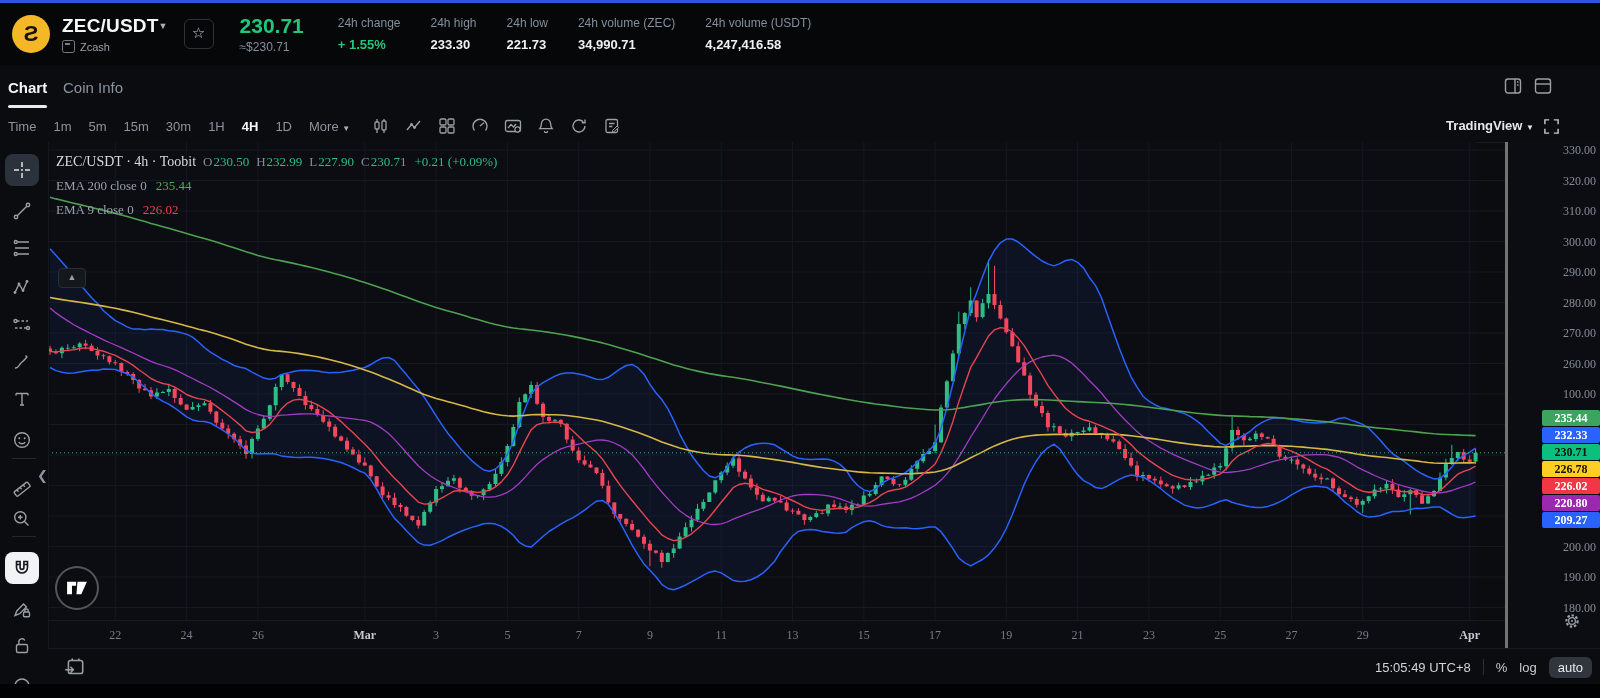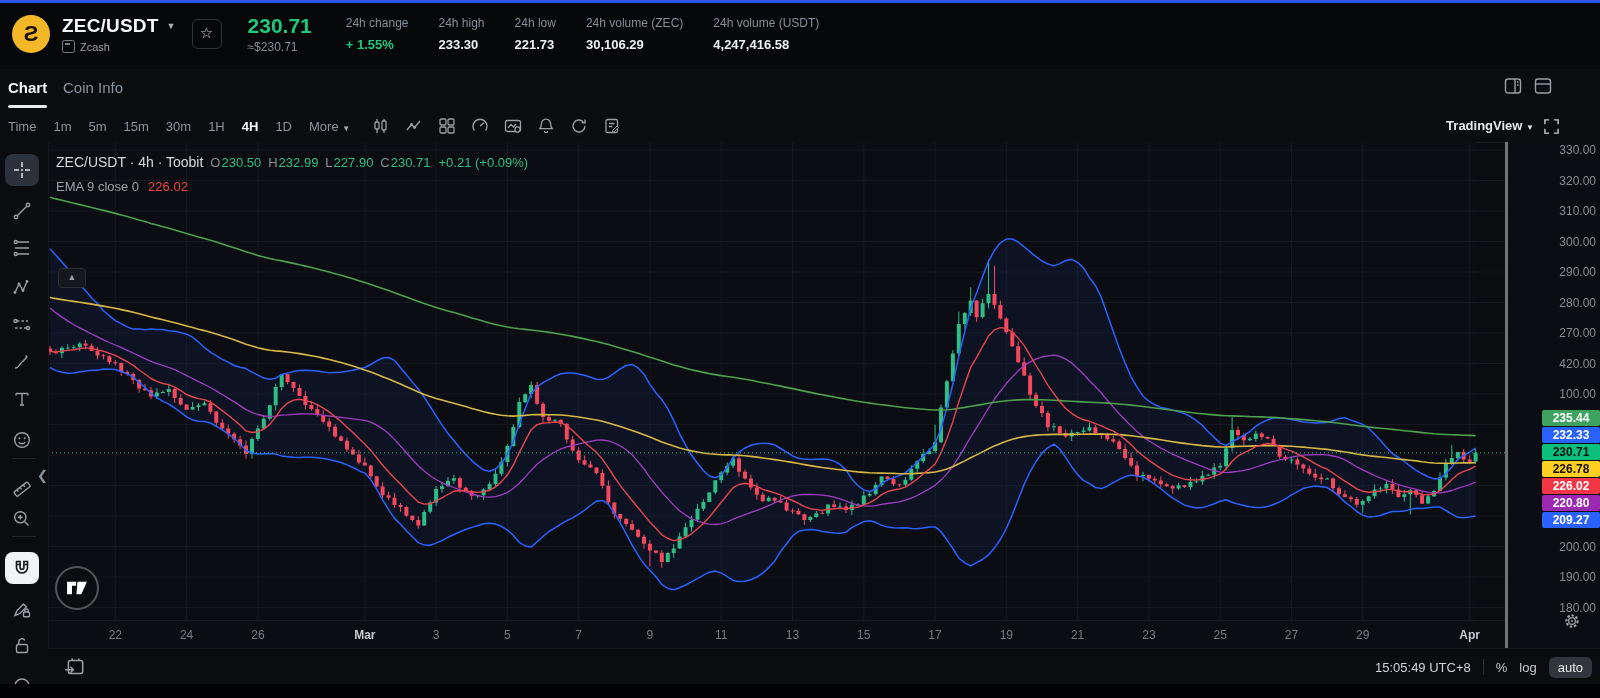--- a/index.html
+++ b/index.html
@@ -6,21 +6,21 @@
   body{width:1600px;height:698px;overflow:hidden;font-family:"Liberation Sans","DejaVu Sans",sans-serif;
        -webkit-font-smoothing:antialiased;color:#eaecef;}
   #app{position:relative;width:1600px;height:698px;background:#0a0c0f;overflow:hidden;}
   #topstrip{position:absolute;left:0;top:0;width:1600px;height:3px;background:#2e54e6;}
 
   
   #header{position:absolute;left:0;top:3px;width:1600px;height:62px;background:#060708;display:flex;align-items:center;}
   .logo{width:38px;height:38px;border-radius:50%;background:#f4b728;color:#17130a;font-weight:bold;font-size:22px;
         display:flex;align-items:center;justify-content:center;margin-left:12px;}
   .pairblock{margin-left:12px;}
-  .pairrow{display:flex;align-items:center;gap:8px;}
+  .pairrow{display:flex;align-items:center;}
   .pairname{font-size:19px;font-weight:bold;color:#f5f6f7;letter-spacing:.2px;}
   .caret{color:#aab0b8;font-size:9px;}
   .coinrow{display:flex;align-items:center;gap:5px;margin-top:3px;color:#9aa1ab;font-size:11px;}
   .coinbadge{width:11px;height:11px;border:1px solid #767d87;border-radius:2.5px;display:inline-block;position:relative;}
   .coinbadge:after{content:"";position:absolute;left:2px;top:2px;width:5px;height:2px;background:#767d87;}
   .starbtn{width:28px;height:28px;margin-left:16px;border:1px solid #2e333b;border-radius:6px;background:transparent;
            color:#c6cbd2;font-size:15px;line-height:26px;text-align:center;cursor:pointer;}
   .priceblock{margin-left:26px;}
   .lastprice{font-size:21px;font-weight:bold;color:#21c77d;}
   .usdprice{font-size:12px;color:#848e9c;margin-top:2px;}
@@ -45,21 +45,21 @@
   .tf.active{color:#f5f6f7;font-weight:bold;}
   .more{color:#8b939e;font-size:13px;margin-left:17px;cursor:pointer;}
   .more .caret{font-size:8px;}
   #tficons{display:flex;gap:15px;margin-left:22px;align-items:center;}
   #tficons svg{cursor:pointer;}
   #tvlabel{position:absolute;right:66px;top:8px;font-size:13px;font-weight:bold;color:#e6e8ea;cursor:pointer;}
   #tvlabel .caret{color:#e6e8ea;font-size:8px;}
   #fsicon{position:absolute;right:40px;top:8px;cursor:pointer;}
 
   
-  #main{position:absolute;left:48px;top:142px;width:1428px;height:506px;background:#0b0d12;}
+  #main{position:absolute;left:48px;top:142px;width:1428px;height:506px;background:#0b0d12;font-family:Liberation Serif, serif;}
   #plot{position:absolute;left:0;top:0;}
   #priceaxis{position:absolute;left:1457px;top:0;width:95px;height:506px;border-left:3px solid #737373;background:#0b0d12;}
   .ptick{position:absolute;right:7px;font-size:12px;color:#868d98;}
   .pchip{position:absolute;right:3px;width:58px;height:16px;border-radius:2px;font-size:12px;font-weight:bold;
          text-align:center;line-height:16px;}
   #gearwrap{position:absolute;right:22px;bottom:14px;cursor:pointer;}
   #timeaxis{position:absolute;left:0;top:478px;width:1457px;height:28px;border-top:1px solid #16191f;}
   .ttick{position:absolute;top:7px;transform:translateX(-50%);font-size:12px;color:#757d89;}
   .ttick.major{color:#c5cad2;font-weight:bold;}
 
@@ -126,21 +126,21 @@
         <div class="stat">
           <div class="lbl">24h high</div>
           <div class="val">233.30</div>
         </div>
         <div class="stat">
           <div class="lbl">24h low</div>
           <div class="val">221.73</div>
         </div>
         <div class="stat">
           <div class="lbl">24h volume (ZEC)</div>
-          <div class="val">30,106.29</div>
+          <div class="val">34,990.71</div>
         </div>
         <div class="stat">
           <div class="lbl">24h volume (USDT)</div>
           <div class="val">4,247,416.58</div>
         </div>
       </div>
   </div>
 
   <div id="tabsrow">
     <div class="tabsicons">
@@ -259,20 +259,21 @@
         <polyline points="2.0,155.5 7.9,156.6 13.9,157.6 19.8,158.5 25.8,159.4 31.7,160.3 37.6,161.1 43.6,162.1 49.5,163.1 55.5,164.1 61.4,165.2 67.3,166.3 73.3,167.6 79.2,168.9 85.2,170.2 91.1,171.7 97.0,173.3 103.0,174.9 108.9,176.4 114.9,177.8 120.8,179.2 126.7,180.7 132.7,182.3 138.6,184.0 144.6,185.6 150.5,187.2 156.4,188.6 162.4,190.2 168.3,192.0 174.3,193.9 180.2,195.8 186.1,197.8 192.1,199.9 198.0,202.2 204.0,204.0 209.9,205.7 215.8,207.1 221.8,208.2 227.7,208.9 233.7,209.4 239.6,210.0 245.5,210.7 251.5,211.6 257.4,212.6 263.4,213.7 269.3,214.8 275.2,216.1 281.2,217.5 287.1,219.0 293.1,220.6 299.0,222.3 304.9,224.1 310.9,226.0 316.8,227.9 322.8,230.0 328.7,232.3 334.6,234.7 340.6,237.1 346.5,239.6 352.5,242.1 358.4,244.7 364.3,247.3 370.3,250.0 376.2,252.4 382.2,254.5 388.1,256.4 394.0,258.1 400.0,259.7 405.9,261.2 411.9,262.9 417.8,264.6 423.7,266.4 429.7,268.1 435.6,269.7 441.6,271.1 447.5,272.3 453.4,273.2 459.4,273.8 465.3,274.1 471.3,273.8 477.2,273.4 483.1,272.8 489.1,272.5 495.0,272.6 501.0,272.7 506.9,272.8 512.8,273.0 518.8,273.5 524.7,274.2 530.7,275.0 536.6,276.0 542.5,277.0 548.5,278.0 554.4,279.3 560.4,280.9 566.3,282.7 572.2,284.6 578.2,286.5 584.1,288.5 590.1,290.6 596.0,292.8 601.9,295.1 607.9,297.4 613.8,299.9 619.8,302.1 625.7,304.1 631.6,305.9 637.6,307.5 643.5,308.9 649.5,310.0 655.4,311.0 661.3,311.8 667.3,312.3 673.2,312.7 679.2,312.9 685.1,313.0 691.0,313.3 697.0,313.8 702.9,314.4 708.9,315.1 714.8,316.0 720.7,316.8 726.7,317.6 732.6,318.5 738.6,319.5 744.5,320.4 750.4,321.5 756.4,322.6 762.3,323.6 768.3,324.6 774.2,325.5 780.1,326.2 786.1,327.0 792.0,327.8 798.0,328.5 803.9,329.2 809.8,329.9 815.8,330.4 821.7,330.8 827.7,331.0 833.6,331.1 839.5,331.2 845.5,331.4 851.4,331.7 857.4,331.8 863.3,331.7 869.2,331.4 875.2,331.0 881.1,330.6 887.1,330.0 893.0,328.7 898.9,327.0 904.9,324.7 910.8,321.8 916.8,318.9 922.7,315.7 928.6,312.9 934.6,309.9 940.5,306.8 946.5,303.9 952.4,301.4 958.3,299.2 964.3,297.3 970.2,295.8 976.2,294.6 982.1,293.7 988.0,293.1 994.0,292.7 999.9,292.6 1005.9,292.4 1011.8,292.4 1017.7,292.4 1023.7,292.4 1029.6,292.3 1035.6,292.3 1041.5,292.1 1047.4,292.1 1053.4,292.1 1059.3,292.2 1065.3,292.4 1071.2,292.6 1077.1,293.1 1083.1,293.7 1089.0,294.5 1095.0,295.3 1100.9,296.1 1106.8,296.9 1112.8,297.8 1118.7,298.8 1124.7,299.7 1130.6,300.6 1136.5,301.4 1142.5,302.2 1148.4,302.9 1154.4,303.6 1160.3,304.1 1166.2,304.6 1172.2,304.9 1178.1,305.0 1184.1,304.6 1190.0,304.4 1195.9,304.3 1201.9,304.1 1207.8,303.9 1213.8,303.7 1219.7,303.6 1225.6,303.6 1231.6,303.8 1237.5,304.1 1243.5,304.3 1249.4,304.7 1255.3,305.1 1261.3,305.7 1267.2,306.2 1273.2,306.9 1279.1,307.4 1285.0,308.2 1291.0,309.1 1296.9,310.0 1302.9,310.9 1308.8,312.0 1314.7,312.9 1320.7,313.7 1326.6,314.4 1332.6,315.0 1338.5,315.5 1344.4,316.2 1350.4,317.0 1356.3,317.6 1362.3,318.3 1368.2,318.9 1374.1,319.8 1380.1,320.5 1386.0,321.0 1392.0,321.3 1397.9,321.3 1403.8,321.2 1409.8,321.0 1415.7,320.9 1421.7,320.9 1427.6,320.7" fill="none" stroke="#d8b844" stroke-width="1.6" stroke-linejoin="round"></polyline>
         <polyline points="2.0,209.5 7.9,209.9 13.9,209.0 19.8,208.4 25.8,207.7 31.7,206.5 37.6,205.9 43.6,206.5 49.5,207.9 55.5,209.2 61.4,211.4 67.3,213.3 73.3,216.7 79.2,219.7 85.2,223.4 91.1,228.0 97.0,232.0 103.0,236.5 108.9,239.3 114.9,241.5 120.8,242.6 126.7,245.2 132.7,248.7 138.6,252.5 144.6,255.0 150.5,256.6 156.4,257.6 162.4,260.0 168.3,264.1 174.3,268.6 180.2,273.2 186.1,278.0 192.1,283.1 198.0,288.9 204.0,290.5 209.9,289.7 215.8,287.1 221.8,282.4 227.7,274.9 233.7,266.4 239.6,261.1 245.5,258.1 251.5,257.3 257.4,258.4 263.4,260.2 269.3,262.7 275.2,266.1 281.2,269.9 287.1,274.8 293.1,279.6 299.0,285.2 304.9,290.6 310.9,296.6 316.8,302.0 322.8,308.4 328.7,315.7 334.6,323.2 340.6,329.7 346.5,336.3 352.5,342.1 358.4,348.4 364.3,354.3 370.3,360.1 376.2,362.1 382.2,361.8 388.1,358.8 394.0,355.9 400.0,352.5 405.9,349.2 411.9,348.5 417.8,348.7 423.7,349.7 429.7,350.4 435.6,349.8 441.6,348.3 447.5,344.9 453.4,339.9 459.4,332.8 465.3,323.2 471.3,310.6 477.2,298.9 483.1,287.8 489.1,282.6 495.0,281.0 501.0,280.6 506.9,280.0 512.8,280.3 518.8,283.8 524.7,288.7 530.7,294.6 536.6,300.2 542.5,305.3 548.5,310.4 554.4,317.1 560.4,325.8 566.3,335.0 572.2,343.4 578.2,351.1 584.1,358.5 590.1,365.7 596.0,372.9 601.9,380.1 607.9,386.2 613.8,392.9 619.8,396.5 625.7,398.6 631.6,397.8 637.6,395.3 643.5,391.8 649.5,386.7 655.4,381.4 661.3,375.2 667.3,367.8 673.2,360.3 679.2,353.0 685.1,345.7 691.0,342.5 697.0,341.3 702.9,342.2 708.9,344.3 714.8,347.3 720.7,349.0 726.7,350.9 732.6,352.8 738.6,356.0 744.5,358.5 750.4,361.3 756.4,364.6 762.3,366.7 768.3,367.6 774.2,368.4 780.1,367.2 786.1,366.8 792.0,366.3 798.0,366.7 803.9,365.9 809.8,365.3 815.8,362.9 821.7,360.7 827.7,357.2 833.6,352.6 839.5,349.5 845.5,348.0 851.4,347.0 857.4,345.1 863.3,341.4 869.2,337.0 875.2,332.0 881.1,327.4 887.1,322.0 893.0,310.7 898.9,296.4 904.9,279.4 910.8,259.9 916.8,242.2 922.7,225.4 928.6,215.4 934.6,204.5 940.5,194.0 946.5,187.8 952.4,185.6 958.3,186.5 964.3,190.0 970.2,196.1 976.2,203.6 982.1,213.4 988.0,223.5 994.0,233.0 999.9,243.4 1005.9,251.6 1011.8,259.5 1017.7,266.5 1023.7,271.3 1029.6,275.1 1035.6,277.8 1041.5,279.3 1047.4,281.6 1053.4,283.9 1059.3,286.6 1065.3,289.2 1071.2,292.7 1077.1,297.4 1083.1,302.6 1089.0,308.9 1095.0,313.8 1100.9,318.4 1106.8,322.4 1112.8,326.4 1118.7,330.0 1124.7,333.3 1130.6,335.3 1136.5,337.2 1142.5,337.8 1148.4,338.1 1154.4,337.2 1160.3,336.3 1166.2,334.2 1172.2,332.2 1178.1,327.0 1184.1,319.2 1190.0,313.9 1195.9,310.8 1201.9,308.0 1207.8,304.7 1213.8,302.8 1219.7,301.5 1225.6,302.0 1231.6,304.5 1237.5,307.2 1243.5,309.2 1249.4,311.9 1255.3,314.8 1261.3,318.2 1267.2,321.7 1273.2,324.8 1279.1,327.1 1285.0,331.0 1291.0,335.2 1296.9,339.2 1302.9,342.8 1308.8,346.8 1314.7,349.2 1320.7,350.2 1326.6,349.7 1332.6,349.0 1338.5,347.6 1344.4,347.6 1350.4,349.1 1356.3,349.7 1362.3,349.5 1368.2,350.2 1374.1,352.5 1380.1,352.8 1386.0,352.0 1392.0,348.7 1397.9,343.2 1403.8,337.8 1409.8,332.2 1415.7,329.3 1421.7,327.3 1427.6,324.0" fill="none" stroke="#e8454f" stroke-width="1.4" stroke-linejoin="round"></polyline>
         <line x1="0" x2="1457" y1="310.8" y2="310.8" stroke="#2ebd85" stroke-width="1" stroke-dasharray="1 3"></line>
       </svg>
 
     <div id="legend">
       <div class="row" id="legend-line1">
         <span class="title">ZEC/USDT · 4h · Toobit</span><span id="legend-ohlc"><span class="k">O</span><span class="v" style="color: rgb(46, 189, 133);">230.50</span><span class="k">H</span><span class="v" style="color: rgb(46, 189, 133);">232.99</span><span class="k">L</span><span class="v" style="color: rgb(46, 189, 133);">227.90</span><span class="k">C</span><span class="v" style="color: rgb(46, 189, 133);">230.71</span><span class="v" style="color: rgb(46, 189, 133); margin-left: 8px;">+0.21 (+0.09%)</span></span>
       </div>
       <div id="legend-indicators">
+          <div class="row"><span class="iname">EMA 200 close 0</span><span class="ival" style="color: rgb(76, 175, 80);">235.44</span></div>
           <div class="row"><span class="iname">EMA 9 close 0</span><span class="ival" style="color: rgb(240, 69, 63);">226.02</span></div>
         </div>
     </div>
     <div id="collapsebtn">▲</div>
 
     <div id="watermark">
       <svg width="22" height="18" viewBox="0 0 24 20">
         <path d="M1 3h10v4.6H6.4V17H1z" fill="#fff"></path>
         <path d="M12.5 3H23l-6.2 14h-5.4z" fill="#fff"></path>
       </svg>
@@ -286,21 +287,21 @@
           <circle cx="9" cy="9" r="1.1" fill="#9aa0a6"></circle>
         </svg>
       </div>
     <div class="ptick" style="top: 1px;">330.00</div>
         <div class="ptick" style="top: 31.5px;">320.00</div>
         <div class="ptick" style="top: 62px;">310.00</div>
         <div class="ptick" style="top: 92.5px;">300.00</div>
         <div class="ptick" style="top: 123px;">290.00</div>
         <div class="ptick" style="top: 153.5px;">280.00</div>
         <div class="ptick" style="top: 184px;">270.00</div>
-        <div class="ptick" style="top: 214.5px;">420.00</div>
+        <div class="ptick" style="top: 214.5px;">260.00</div>
         <div class="ptick" style="top: 245px;">100.00</div>
         <div class="ptick" style="top: 397.5px;">200.00</div>
         <div class="ptick" style="top: 428px;">190.00</div>
         <div class="ptick" style="top: 458.5px;">180.00</div>
         <div class="pchip" style="top: 268px; background: rgb(61, 163, 95); color: rgb(255, 255, 255);">235.44</div>
         <div class="pchip" style="top: 285px; background: rgb(41, 98, 255); color: rgb(255, 255, 255);">232.33</div>
         <div class="pchip" style="top: 302px; background: rgb(11, 191, 125); color: rgb(6, 21, 14);">230.71</div>
         <div class="pchip" style="top: 319px; background: rgb(255, 208, 35); color: rgb(21, 16, 0);">226.78</div>
         <div class="pchip" style="top: 336px; background: rgb(242, 54, 69); color: rgb(255, 255, 255);">226.02</div>
         <div class="pchip" style="top: 353px; background: rgb(156, 39, 176); color: rgb(255, 255, 255);">220.80</div>

